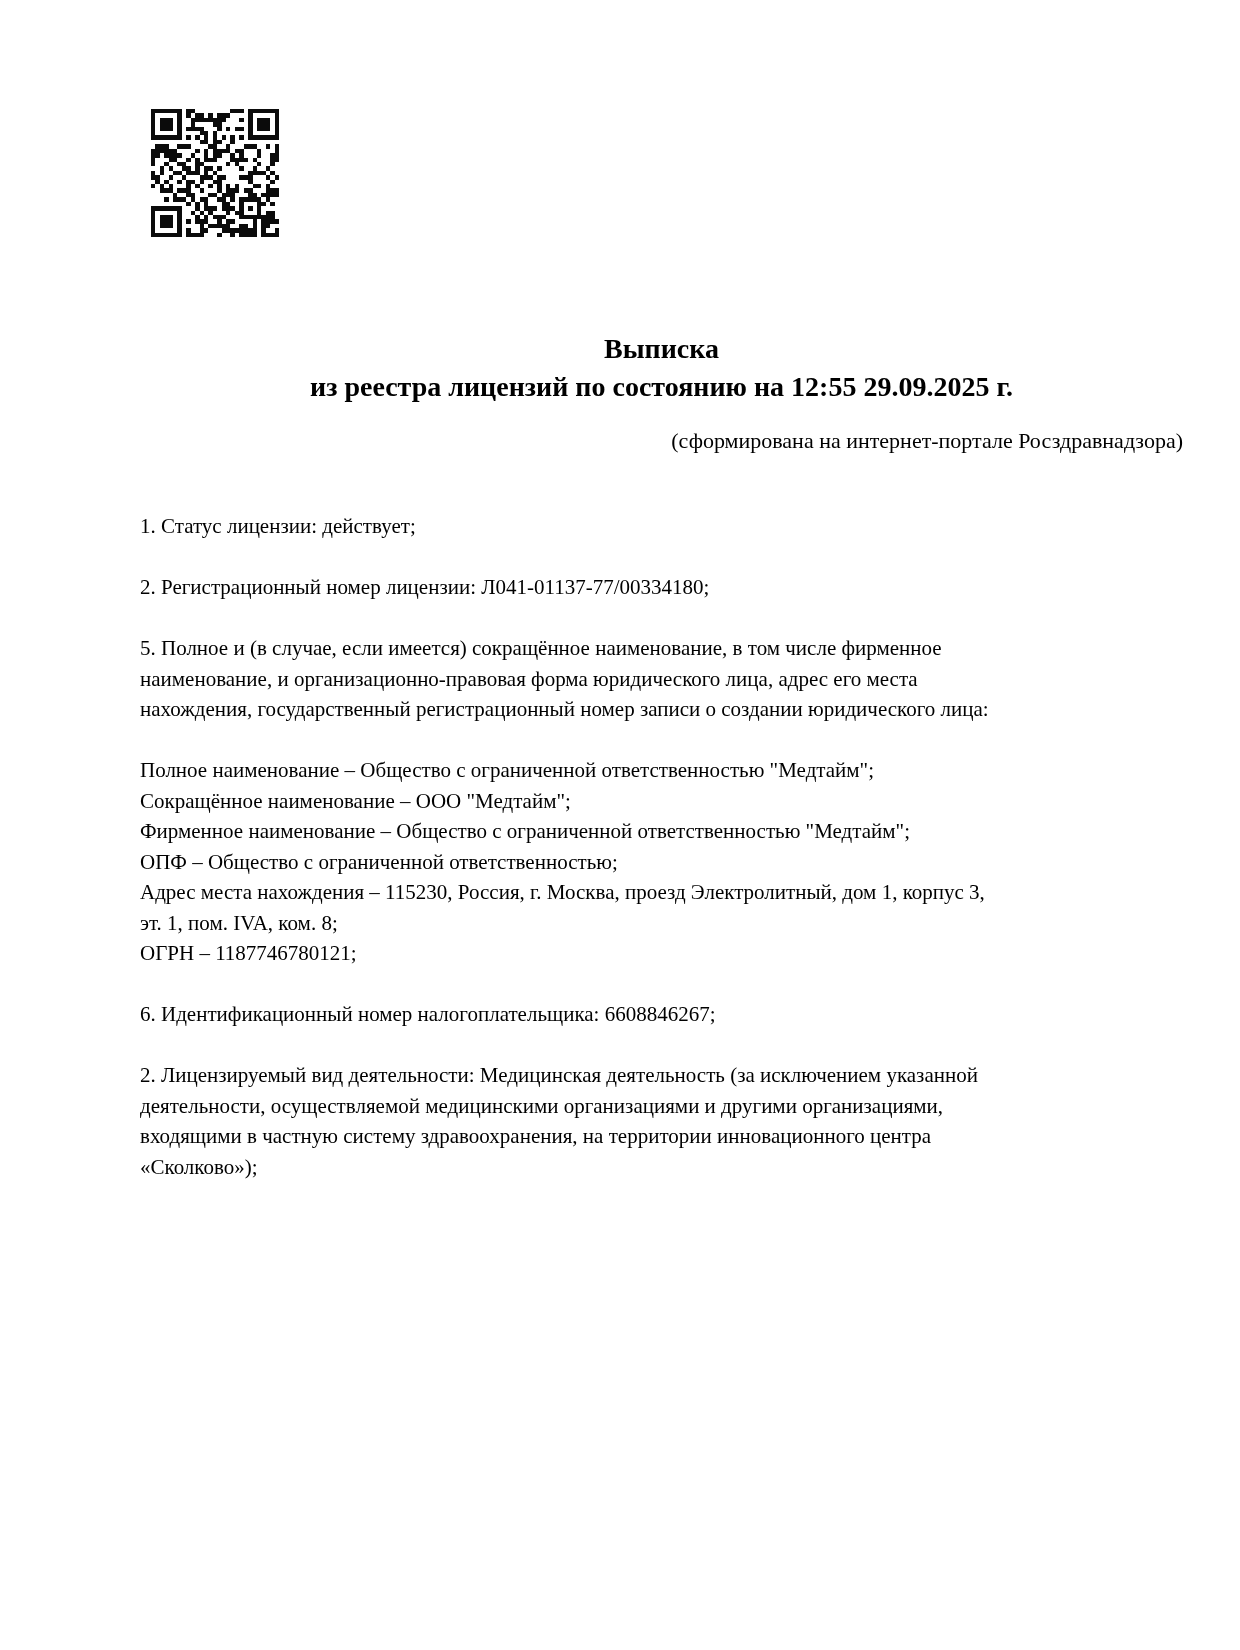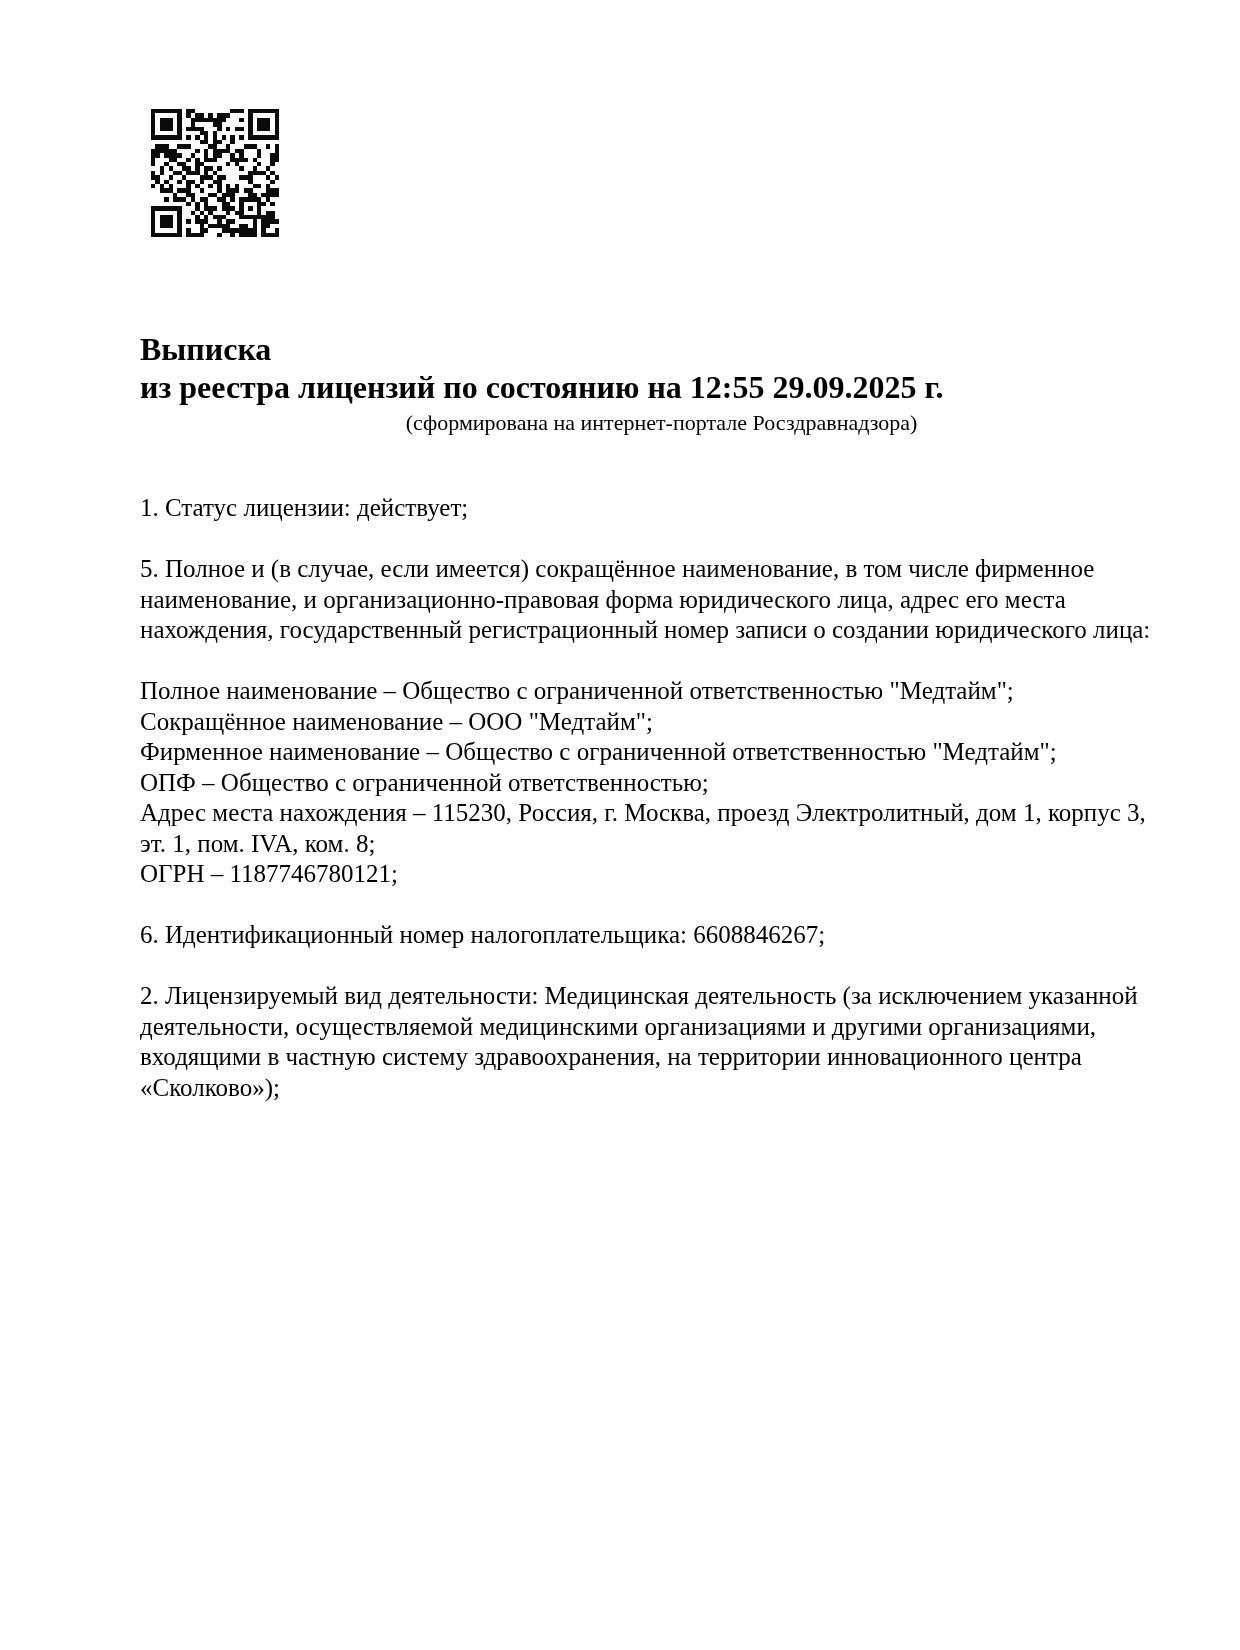--- a/index.html
+++ b/index.html
@@ -22,34 +22,34 @@
   }
   .qr svg { display: block; width: 128px; height: 128px; fill: #0b0b0b; }
   .content {
     position: absolute;
     left: 140px;
     top: 0;
     width: 1043px;
   }
   .title {
     margin-top: 330px;
-    text-align: left;
+    text-align: center;
     font-weight: bold;
-    font-size: 32px;
+    font-size: 28px;
     line-height: 38px;
   }
   .subtitle {
-    margin-top: 2px;
-    text-align: center;
+    margin-top: 20px;
+    text-align: right;
     font-size: 22px;
     line-height: 29px;
   }
   .doc-body {
     margin-top: 56px;
-    font-size: 25px;
+    font-size: 21px;
     line-height: 30.5px;
   }
   .doc-body p {
     white-space: pre-line;        
     margin: 0 0 30.5px 0;
     text-align: left;
   }
 </style>
 </head>
 <body>
@@ -478,20 +478,21 @@
   <div class="content">
     <div class="title">
       <div>Выписка</div>
       <div>из реестра лицензий по состоянию на 12:55 29.09.2025 г.</div>
     </div>
 
     <div class="subtitle">(сформирована на интернет-портале Росздравнадзора)</div>
 
     <div class="doc-body">
       <p>1. Статус лицензии: действует;</p>
+      <p>2. Регистрационный номер лицензии: Л041-01137-77/00334180;</p>
       <p>5. Полное и (в случае, если имеется) сокращённое наименование, в том числе фирменное
 наименование, и организационно-правовая форма юридического лица, адрес его места
 нахождения, государственный регистрационный номер записи о создании юридического лица:</p>
       <p>Полное наименование – Общество с ограниченной ответственностью "Медтайм";
 Сокращённое наименование – ООО "Медтайм";
 Фирменное наименование – Общество с ограниченной ответственностью "Медтайм";
 ОПФ – Общество с ограниченной ответственностью;
 Адрес места нахождения – 115230, Россия, г. Москва, проезд Электролитный, дом 1, корпус 3,
 эт. 1, пом. IVA, ком. 8;
 ОГРН – 1187746780121;</p>

